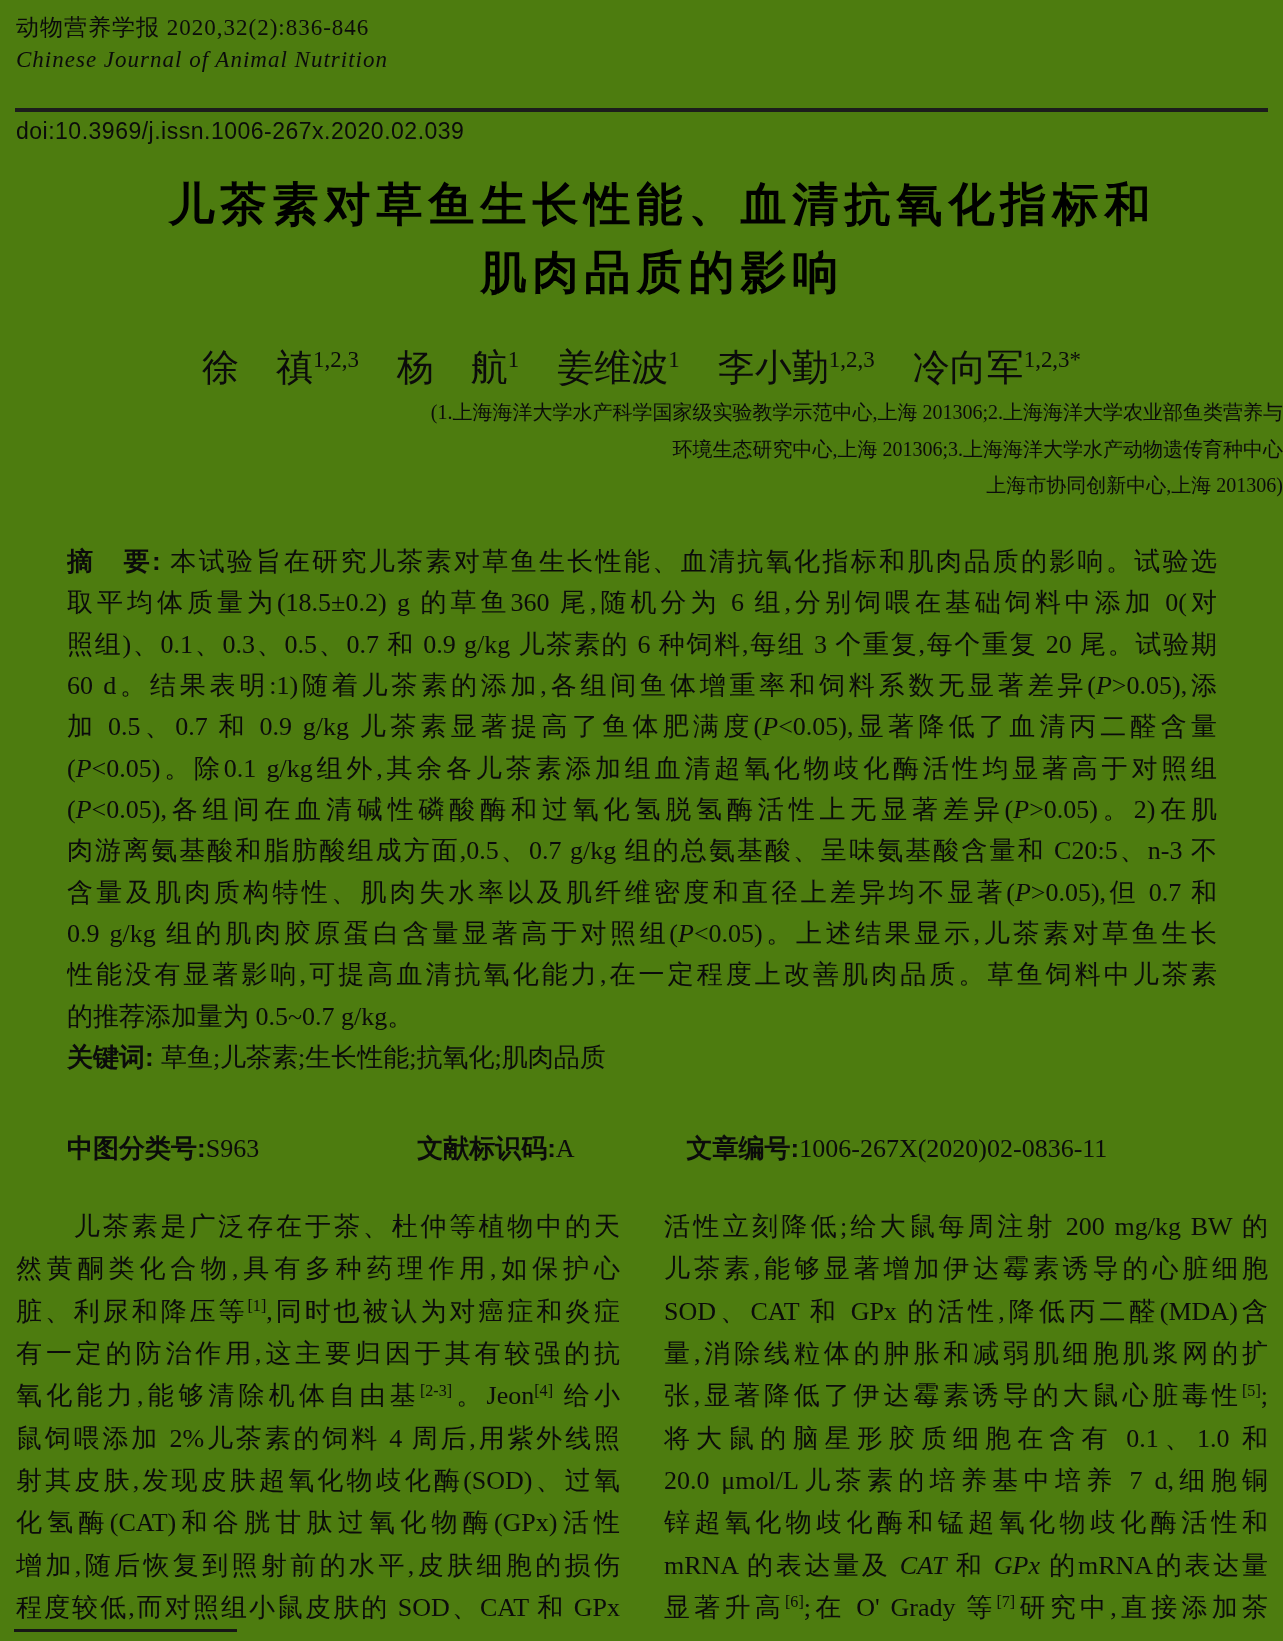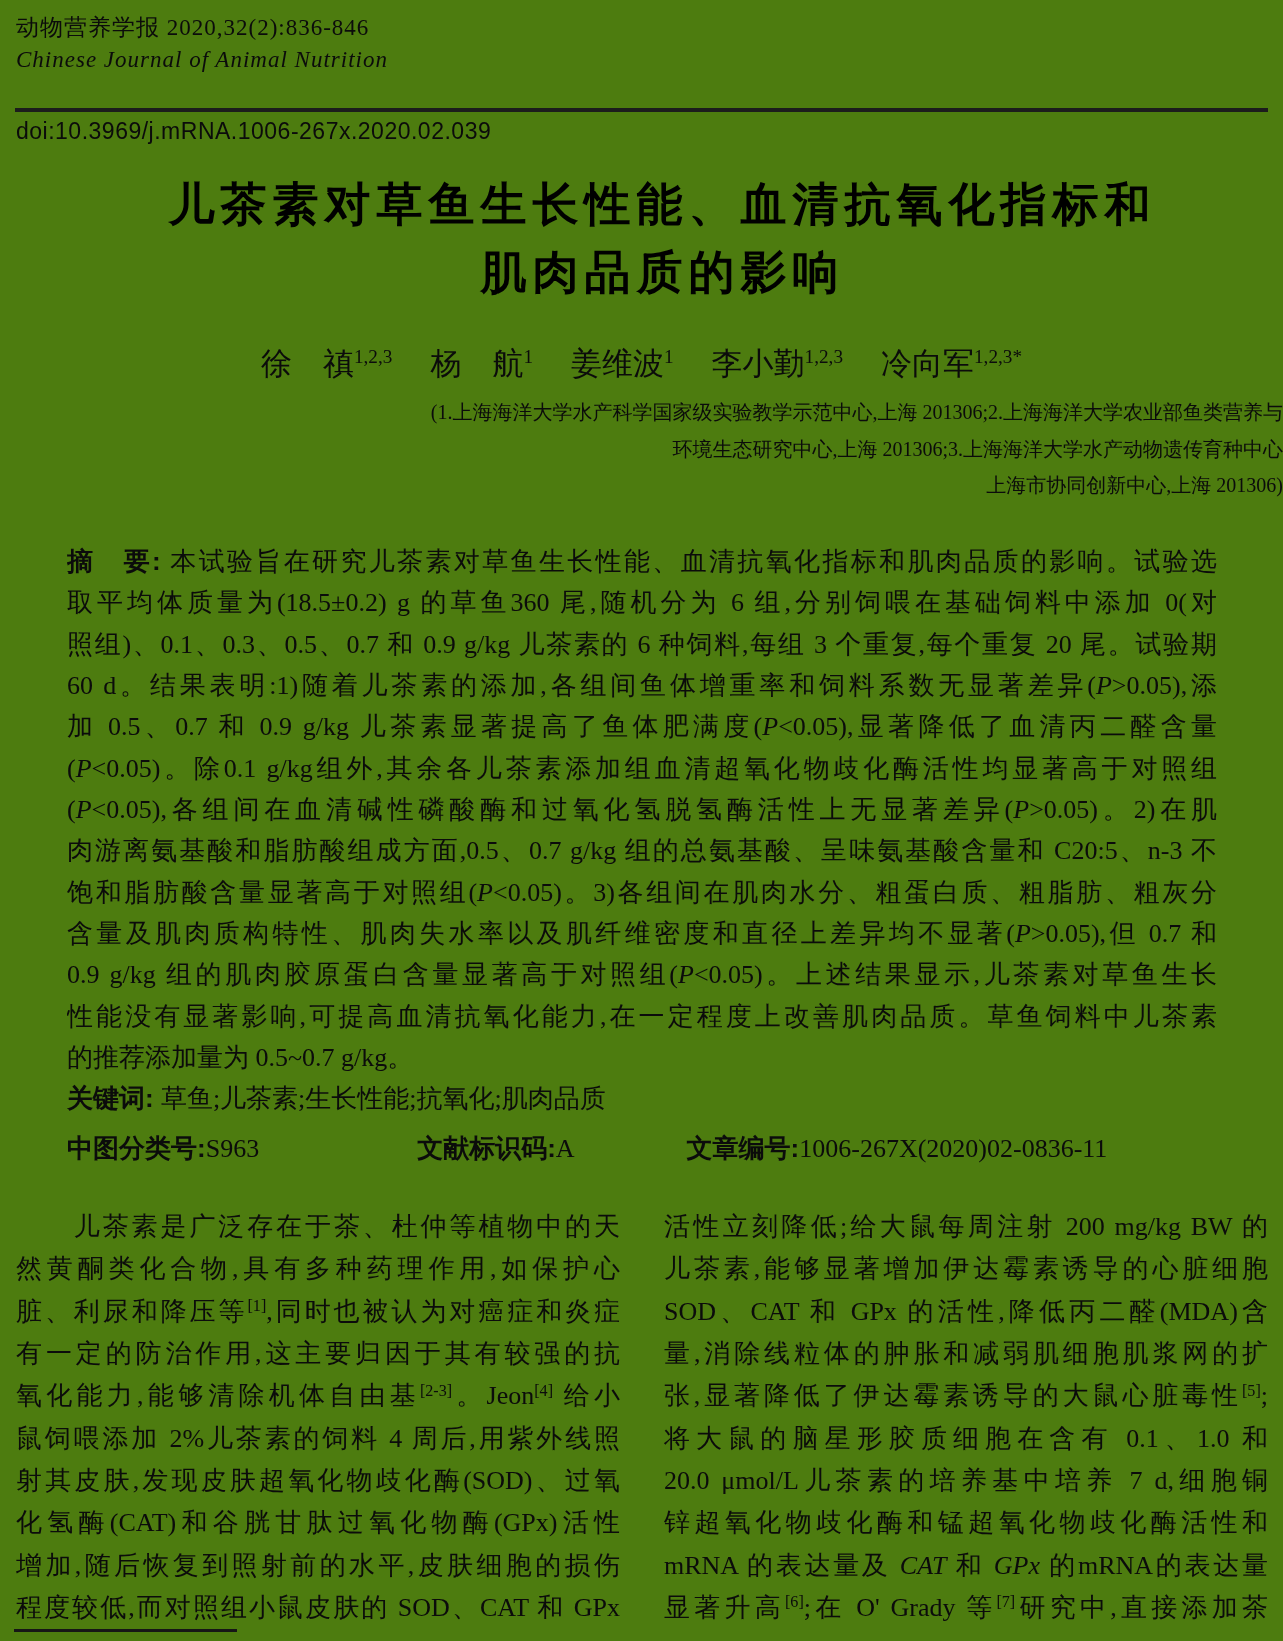--- a/index.html
+++ b/index.html
@@ -14,21 +14,21 @@
     font-family:"Liberation Serif","DejaVu Serif",serif;
   }
   .abs{position:absolute;}
   .hdr-cn{top:12px;left:16px;font-size:23px;letter-spacing:1px;}
   .hdr-en{top:47px;left:16px;font-size:23px;font-style:italic;letter-spacing:1px;}
   .hdr-rule{top:108px;left:15px;width:1253px;height:4px;background:#1c1c1c;}
   .doi-line{top:118px;left:16px;font-size:23px;font-family:"Liberation Sans","DejaVu Sans",sans-serif;letter-spacing:.5px;}
   .title-block{top:170px;left:0;width:100%;text-align:center;
     font-family:"Liberation Sans","DejaVu Sans",sans-serif;
     font-weight:700;font-size:46px;line-height:68px;letter-spacing:6px;color:#000;padding-left:21px;}
-  .authors-row{top:343px;left:0;width:100%;text-align:center;font-size:31px;}
+  .authors-row{top:343px;left:0;width:100%;text-align:center;font-size:37px;}
   .author{margin:0 19px;white-space:nowrap;}
   .author .sup{letter-spacing:0;}
   .affs{top:394px;left:0;width:100%;text-align:right;font-size:20px;}
   .affs .tline{line-height:36.6px;}
   .abstract{top:546px;left:67px;width:1150px;font-size:26px;}
   .abstract .tline{line-height:31px;height:41.35px;overflow:hidden;}
   .just .tline{text-align:justify;text-align-last:justify;}
   .just .tline.nofill{text-align-last:left;}
   .clc-row{top:1131px;left:67px;width:1150px;font-size:26px;white-space:nowrap;}
   .clc-pair{display:inline-block;}
@@ -44,21 +44,21 @@
   .sup{font-size:62%;position:relative;top:-0.55em;line-height:0;}
 </style>
 </head>
 <body>
 
 <div class="page">
 
   <div class="abs hdr-cn">动物营养学报 2020,32(2):836-846</div>
   <div class="abs hdr-en">Chinese Journal of Animal Nutrition</div>
   <div class="abs hdr-rule"></div>
-  <div class="abs doi-line">doi:10.3969/j.mRNA.1006-267x.2020.02.039</div>
+  <div class="abs doi-line">doi:10.3969/j.issn.1006-267x.2020.02.039</div>
 
   <div class="abs title-block">
     <div>儿茶素对草鱼生长性能、血清抗氧化指标和</div>
     <div>肌肉品质的影响</div>
   </div>
 
   <div class="abs authors-row"><span class="author">徐　禛<span class="sup">1,2,3</span></span><span class="author">杨　航<span class="sup">1</span></span><span class="author">姜维波<span class="sup">1</span></span><span class="author">李小勤<span class="sup">1,2,3</span></span><span class="author">冷向军<span class="sup">1,2,3*</span></span></div>
 
   <div class="abs affs">
       <div class="tline"><span>(1.上海海洋大学水产科学国家级实验教学示范中心,上海 201306;2.上海海洋大学农业部鱼类营养与</span></div>
@@ -68,21 +68,20 @@
 
   <div class="abs abstract just">
       <div class="tline"><span class="hei">摘　要: </span><span>本试验旨在研究儿茶素对草鱼生长性能、血清抗氧化指标和肌肉品质的影响。试验选</span></div>
       <div class="tline"><span>取平均体质量为(18.5±0.2) g 的草鱼360 尾,随机分为 6 组,分别饲喂在基础饲料中添加 0(对</span></div>
       <div class="tline"><span>照组)、0.1、0.3、0.5、0.7 和 0.9 g/kg 儿茶素的 6 种饲料,每组 3 个重复,每个重复 20 尾。试验期</span></div>
       <div class="tline"><span>60 d。结果表明:1)随着儿茶素的添加,各组间鱼体增重率和饲料系数无显著差异(</span><span class="it">P</span><span>&gt;0.05),添</span></div>
       <div class="tline"><span>加 0.5、0.7 和 0.9 g/kg 儿茶素显著提高了鱼体肥满度(</span><span class="it">P</span><span>&lt;0.05),显著降低了血清丙二醛含量</span></div>
       <div class="tline"><span>(</span><span class="it">P</span><span>&lt;0.05)。除0.1 g/kg组外,其余各儿茶素添加组血清超氧化物歧化酶活性均显著高于对照组</span></div>
       <div class="tline"><span>(</span><span class="it">P</span><span>&lt;0.05),各组间在血清碱性磷酸酶和过氧化氢脱氢酶活性上无显著差异(</span><span class="it">P</span><span>&gt;0.05)。2)在肌</span></div>
       <div class="tline"><span>肉游离氨基酸和脂肪酸组成方面,0.5、0.7 g/kg 组的总氨基酸、呈味氨基酸含量和 C20:5、n-3 不</span></div>
-      <div class="tline"><span>饱和脂肪酸含量显著高于对照组(</span><span class="it">P</span><span>&lt;0.05)。3)各组间在肌肉水分、粗蛋白质、粗脂肪、粗灰分</span></div>
       <div class="tline"><span>含量及肌肉质构特性、肌肉失水率以及肌纤维密度和直径上差异均不显著(</span><span class="it">P</span><span>&gt;0.05),但 0.7 和</span></div>
       <div class="tline"><span>0.9 g/kg 组的肌肉胶原蛋白含量显著高于对照组(</span><span class="it">P</span><span>&lt;0.05)。上述结果显示,儿茶素对草鱼生长</span></div>
       <div class="tline"><span>性能没有显著影响,可提高血清抗氧化能力,在一定程度上改善肌肉品质。草鱼饲料中儿茶素</span></div>
       <div class="tline nofill"><span>的推荐添加量为 0.5~0.7 g/kg。</span></div>
       <div class="tline nofill"><span class="hei">关键词: </span><span>草鱼;儿茶素;生长性能;抗氧化;肌肉品质</span></div>
     </div>
 
   <div class="abs clc-row">
     <span class="clc-pair clc-gap1"><span class="hei">中图分类号:</span><span>S963</span></span><span class="clc-pair clc-gap2"><span class="hei">文献标识码:</span><span>A</span></span><span class="clc-pair"><span class="hei">文章编号:</span><span>1006-267X(2020)02-0836-11</span></span>
   </div>

